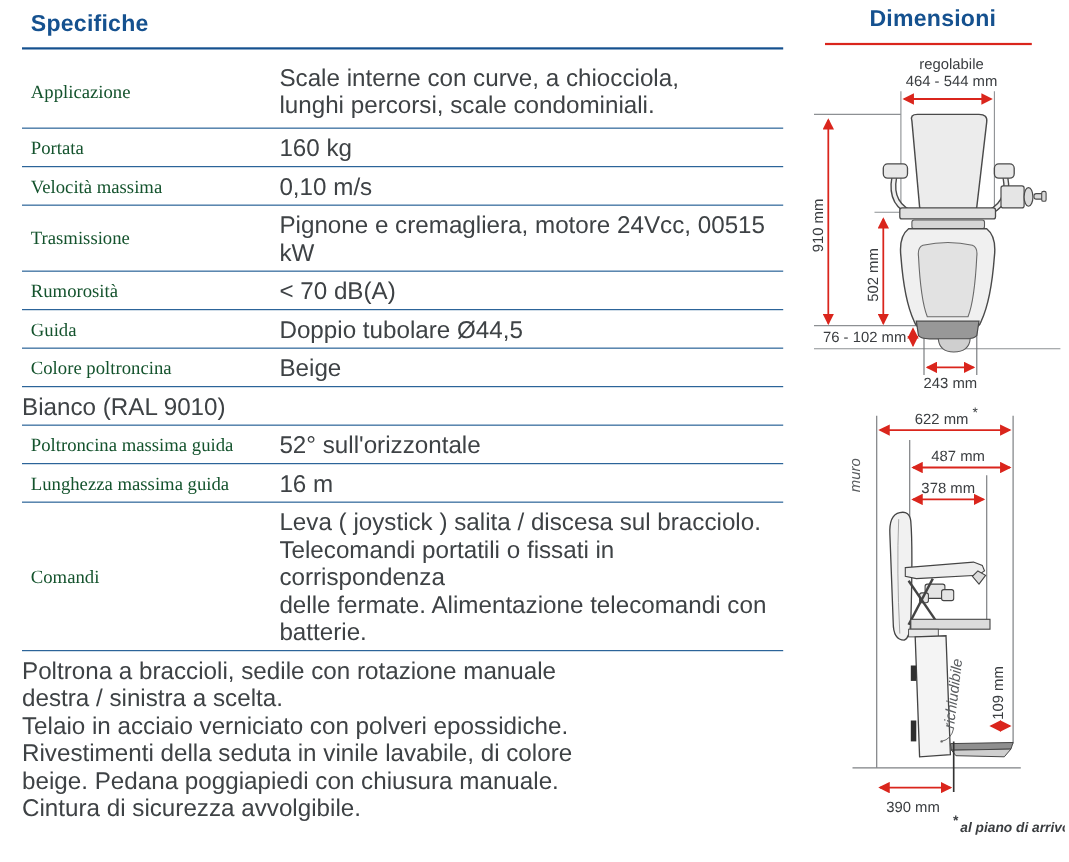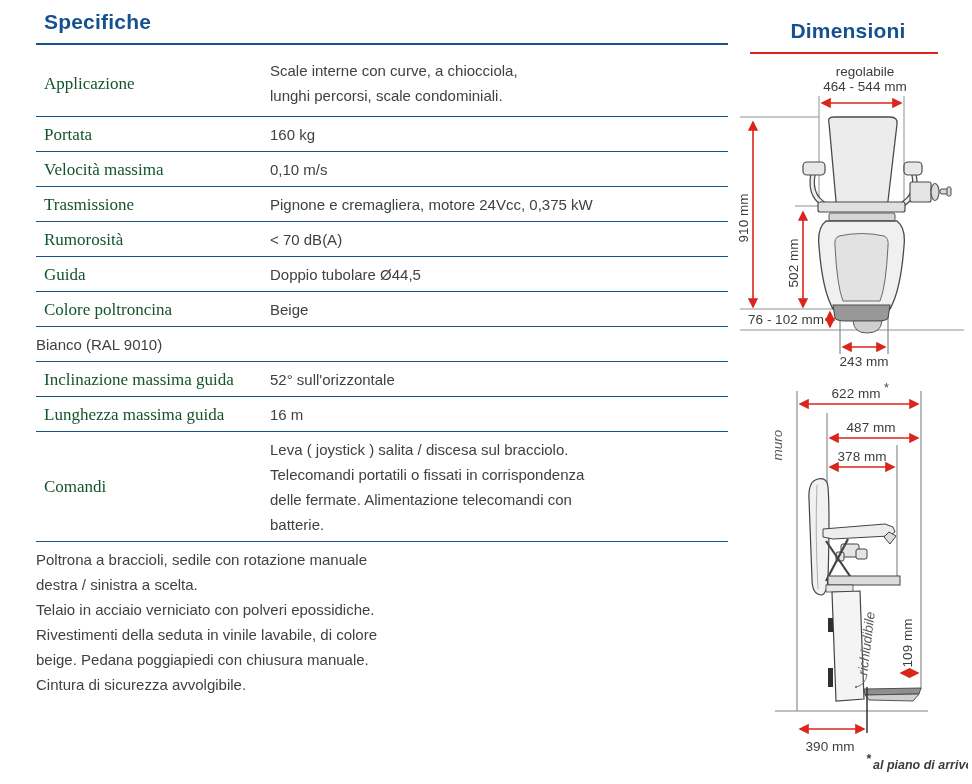--- a/index.html
+++ b/index.html
@@ -2,43 +2,43 @@
 <html><head>
 <meta charset="utf-8">
 <style>
   html,body { margin:0; padding:0; }
   body {
     width:972px; height:784px; background:#ffffff; position:relative;
     font-family:"Liberation Sans", sans-serif; overflow:hidden;
     -webkit-font-smoothing:antialiased;
   }
   
-  .specs { position:absolute; left:36px; top:6px; width:692px; }
+  .specs { position:absolute; left:20px; top:6px; width:692px; }
   .specs-title {
     font-size:21px; font-weight:bold; color:#15518f;
     margin:4px 0 0 8px; letter-spacing:0.2px;
   }
   .specs-rule { border:none; border-top:2.5px solid #15518f; margin:9px 0 0 0; }
   .spec-row {
     display:flex; align-items:center;
     border-bottom:1.6px solid #16548e;
     padding:4.5px 0;
   }
   .spec-row.first { padding-top:13px; padding-bottom:8px; }
   .spec-row.last { border-bottom:none; padding-bottom:4px; }
   .spec-label {
     flex:0 0 234px; padding-left:8px; box-sizing:border-box;
     color:#14532d; font-size:17px; line-height:23px;font-family:Liberation Serif, serif;
   }
   .spec-value {
-    color:#3e4245; font-size:15px; line-height:25px;
+    color:#3e4245; font-size:22px; line-height:25px;
     white-space:pre-line;
   }
   
-  .dims { position:absolute; left:738px; top:15px; width:230px; }
+  .dims { position:absolute; left:738px; top:2px; width:230px; }
   .dims-title {
     font-size:21px; font-weight:bold; color:#15518f;
     text-align:center; margin:4px 20px 0 10px; letter-spacing:0.2px;
   }
   .dims-rule { border:none; border-top:2.5px solid #da251c; margin:9px 30px 0 12px; }
   .dims svg { display:block; }
   svg text {
     font-family:"Liberation Sans", sans-serif;
     font-size:13.5px; fill:#3a3d40;
   }
@@ -62,39 +62,39 @@
     <div class="spec-row">
       <div class="spec-label">Portata</div>
       <div class="spec-value">160 kg</div>
     </div>
     <div class="spec-row">
       <div class="spec-label">Velocità massima</div>
       <div class="spec-value">0,10 m/s</div>
     </div>
     <div class="spec-row">
       <div class="spec-label">Trasmissione</div>
-      <div class="spec-value">Pignone e cremagliera, motore 24Vcc, 0,375 kW</div>
+      <div class="spec-value">Pignone e cremagliera, motore 24Vcc, 00515 kW</div>
     </div>
     <div class="spec-row">
       <div class="spec-label">Rumorosità</div>
       <div class="spec-value">&lt; 70 dB(A)</div>
     </div>
     <div class="spec-row">
       <div class="spec-label">Guida</div>
       <div class="spec-value">Doppio tubolare Ø44,5</div>
     </div>
     <div class="spec-row">
       <div class="spec-label">Colore poltroncina</div>
       <div class="spec-value">Beige</div>
     </div>
     <div class="spec-row">
       <div class="spec-value">Bianco (RAL 9010)</div>
     </div>
     <div class="spec-row">
-      <div class="spec-label">Inclinazione massima guida</div>
+      <div class="spec-label">Poltroncina massima guida</div>
       <div class="spec-value">52° sull'orizzontale</div>
     </div>
     <div class="spec-row">
       <div class="spec-label">Lunghezza massima guida</div>
       <div class="spec-value">16 m</div>
     </div>
     <div class="spec-row">
       <div class="spec-label">Comandi</div>
       <div class="spec-value">Leva ( joystick ) salita / discesa sul bracciolo.
 Telecomandi portatili o fissati in corrispondenza

